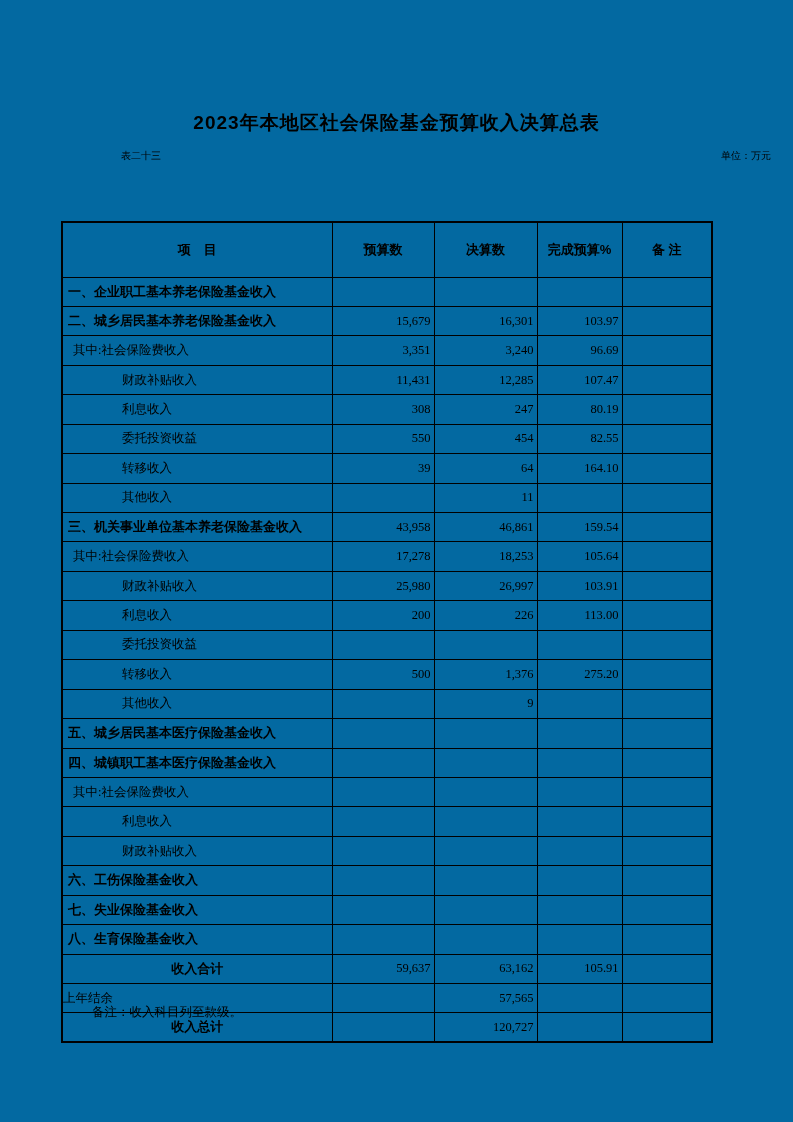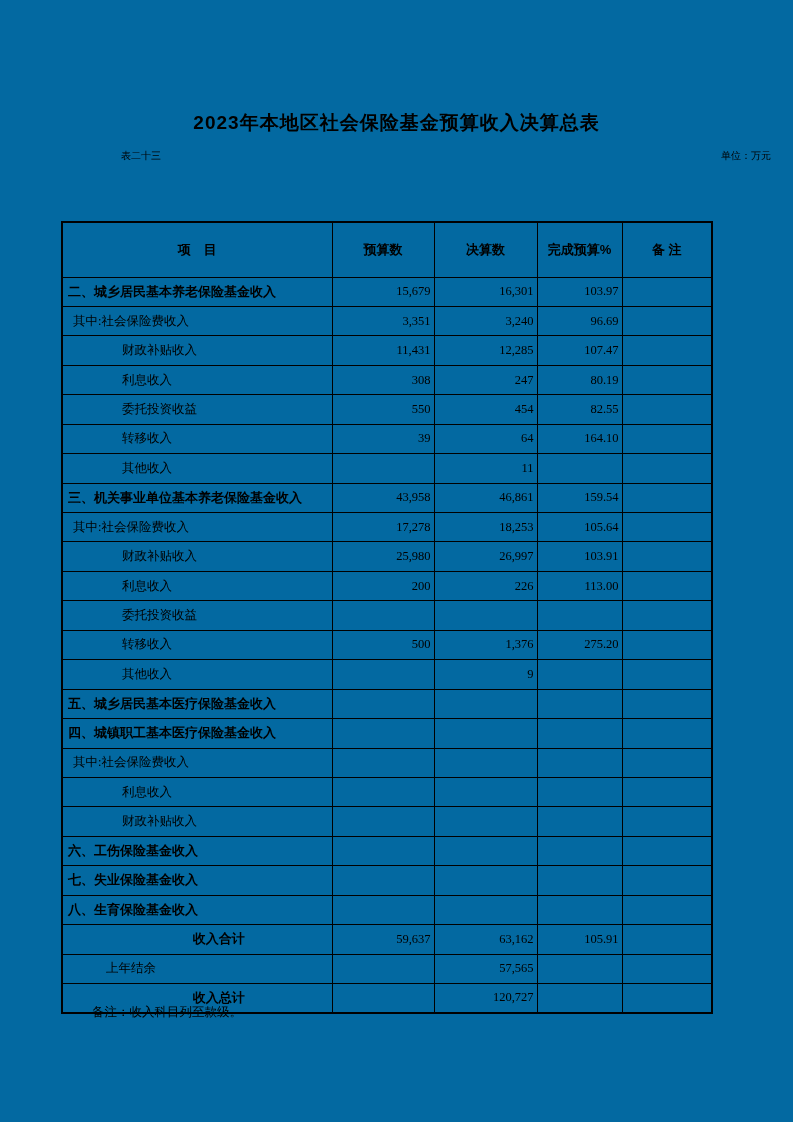--- a/index.html
+++ b/index.html
@@ -65,21 +65,21 @@
     text-align: center;
     font-family: "Liberation Sans", sans-serif;
   }
   .num-cell {
     text-align: right;
     padding-right: 3px;
     font-size: 12.5px;
     font-family: "Liberation Serif", "DejaVu Serif", serif;
   }
   .note-cell { font-size: 12px; }
-  .item-cell { font-size: 12.5px; padding-left: 43px; }
+  .item-cell { font-size: 12.5px; }
   .row-section .item-cell {
     padding-left: 5px;
     font-weight: bold;
     font-family: "Liberation Sans", sans-serif;
     font-size: 13px;
   }
   .row-sub1 .item-cell {
     padding-left: 10px;
     font-family: "Liberation Serif", "DejaVu Serif", serif;
   }
@@ -129,20 +129,27 @@
       <tr>
         <th>项　目</th>
         <th>预算数</th>
         <th>决算数</th>
         <th>完成预算%</th>
         <th>备 注</th>
       </tr>
     </thead>
     <tbody>
         <tr class="row-section">
+          <td class="item-cell">一、企业职工基本养老保险基金收入</td>
+          <td class="num-cell"></td>
+          <td class="num-cell"></td>
+          <td class="num-cell"></td>
+          <td class="note-cell"></td>
+        </tr>
+        <tr class="row-section">
           <td class="item-cell">二、城乡居民基本养老保险基金收入</td>
           <td class="num-cell">15,679</td>
           <td class="num-cell">16,301</td>
           <td class="num-cell">103.97</td>
           <td class="note-cell"></td>
         </tr>
         <tr class="row-sub1">
           <td class="item-cell">其中:社会保险费收入</td>
           <td class="num-cell">3,351</td>
           <td class="num-cell">3,240</td>

